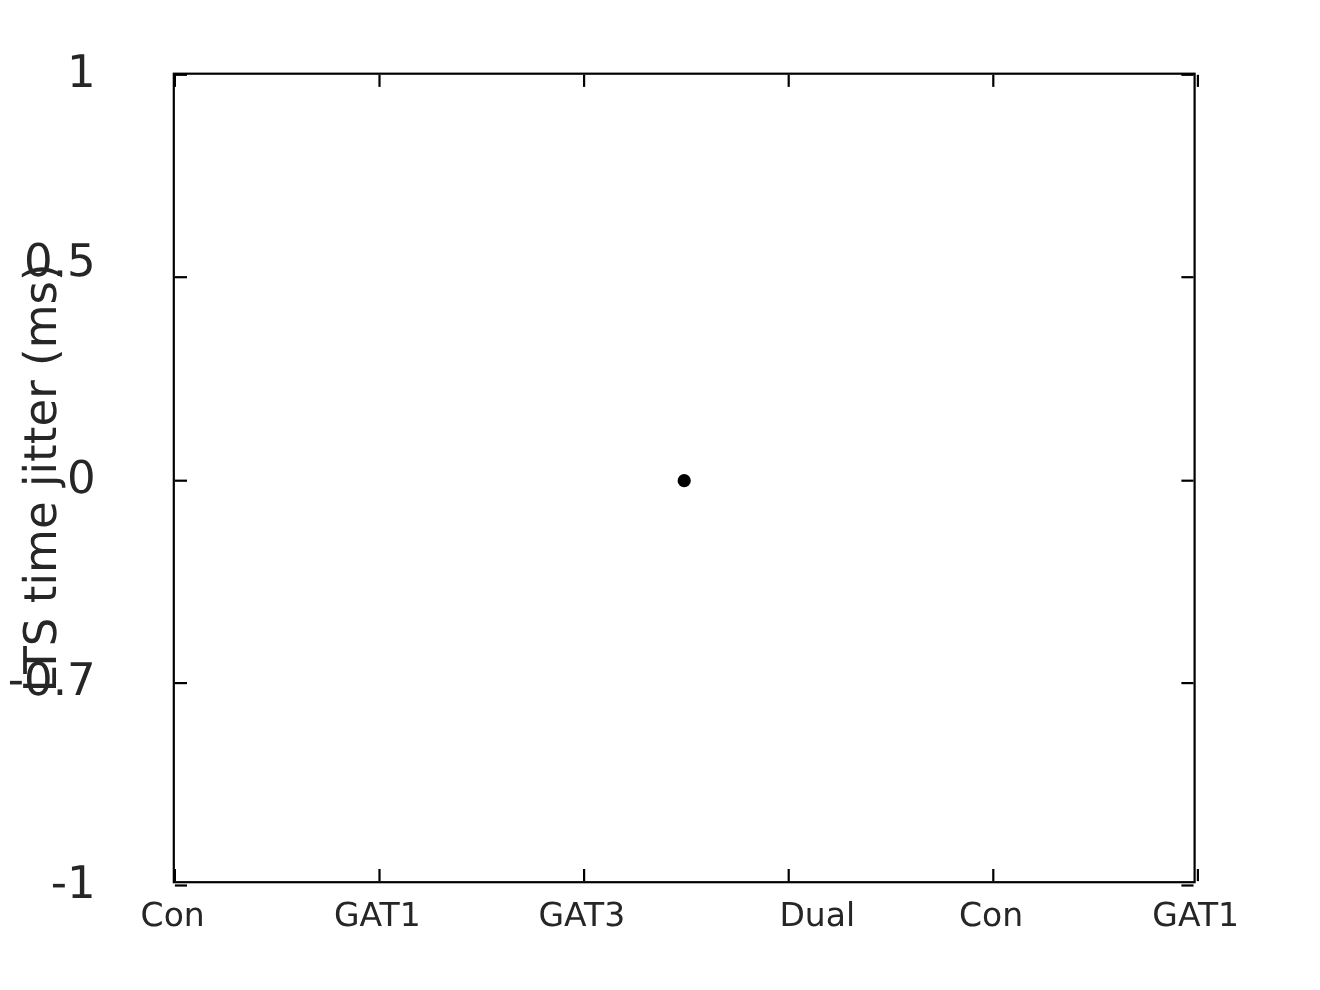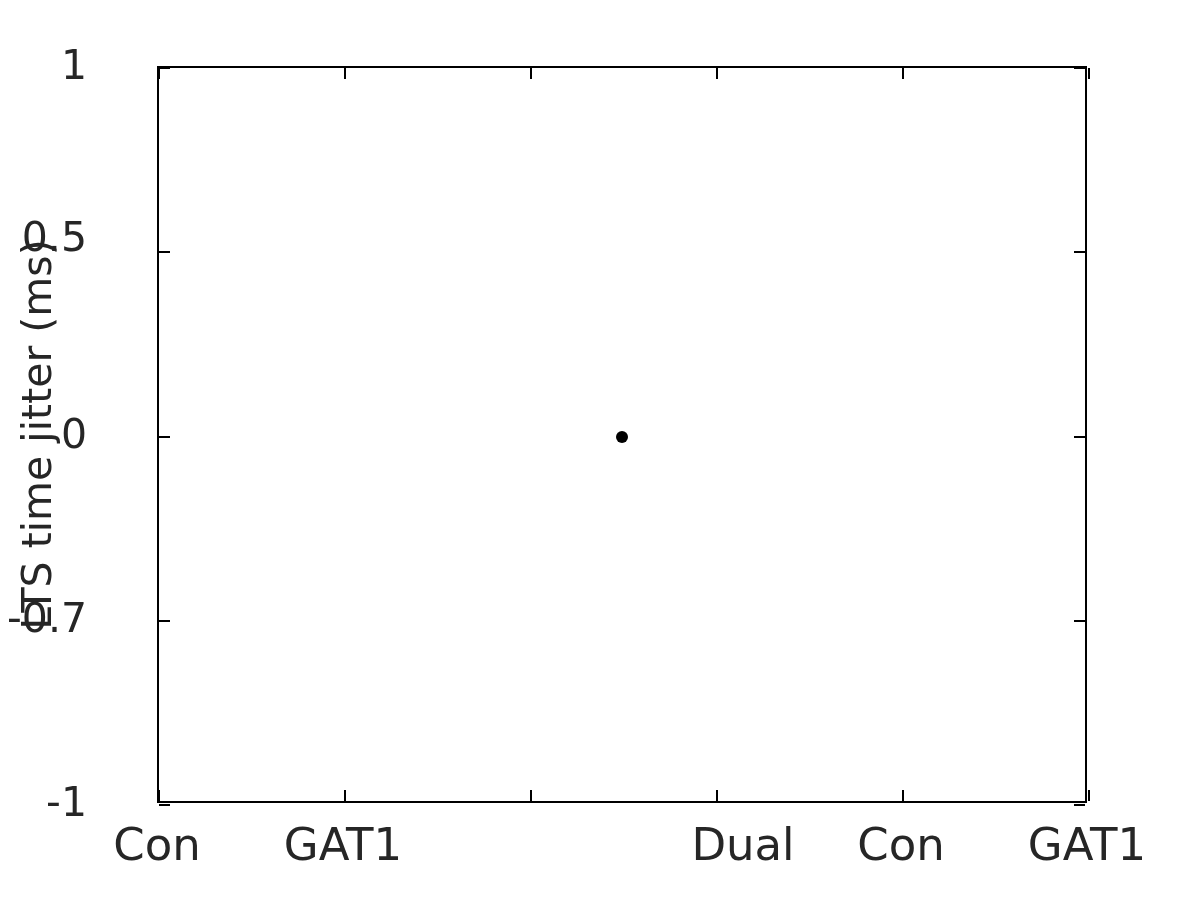--- a/index.html
+++ b/index.html
@@ -51,26 +51,25 @@
     right: 1113px;
     text-align: right;
     font-size: 41px;
     line-height: 41px;
     color: #262626;
     white-space: nowrap;
   }
   .xlabel-tick {
     position: absolute;
     top: 812px;
-    font-size: 45px;
+    font-size: 30px;
     line-height: 41px;
     color: #262626;
     white-space: nowrap;
     transform: translateX(-50%);
-    margin-top: 12px;
   }
   
   #ylabel-title {
     position: absolute;
     left: 0px;
     top: 0px;
     width: 737px;
     height: 46px;
     transform-origin: 0 0;
     transform: translate(14px, 803px) rotate(-90deg);
@@ -98,20 +97,21 @@
   <div id="ylabel-title">LTS time jitter (ms)</div>
 
   <div class="ylabel-tick" id="yl0" style="top: 45px;">1</div>
   <div class="ylabel-tick" id="yl1" style="top: 217px;">0.5</div>
   <div class="ylabel-tick" id="yl2" style="top: 413.5px;">0</div>
   <div class="ylabel-tick" id="yl3" style="top: 597.75px;">-0.7</div>
   <div class="ylabel-tick" id="yl4" style="top: 782px;">-1</div>
 
   <div class="xlabel-tick" id="xl0" style="left: 157px;">Con</div>
   <div class="xlabel-tick" id="xl1" style="left: 343px;">GAT1</div>
+  <div class="xlabel-tick" id="xl2" style="left: 529px;">GAT3</div>
   <div class="xlabel-tick" id="xl3" style="left: 743px;">Dual</div>
   <div class="xlabel-tick" id="xl4" style="left: 901px;">Con</div>
   <div class="xlabel-tick" id="xl5" style="left: 1087px;">GAT1</div>
 
   <div id="axes">
     <div id="ticks-layer">
         <div class="tick tick-y-left" style="top: -1px;"></div>
         <div class="tick tick-y-right" style="top: -1px;"></div>
         <div class="tick tick-y-left" style="top: 183.25px;"></div>
         <div class="tick tick-y-right" style="top: 183.25px;"></div>

